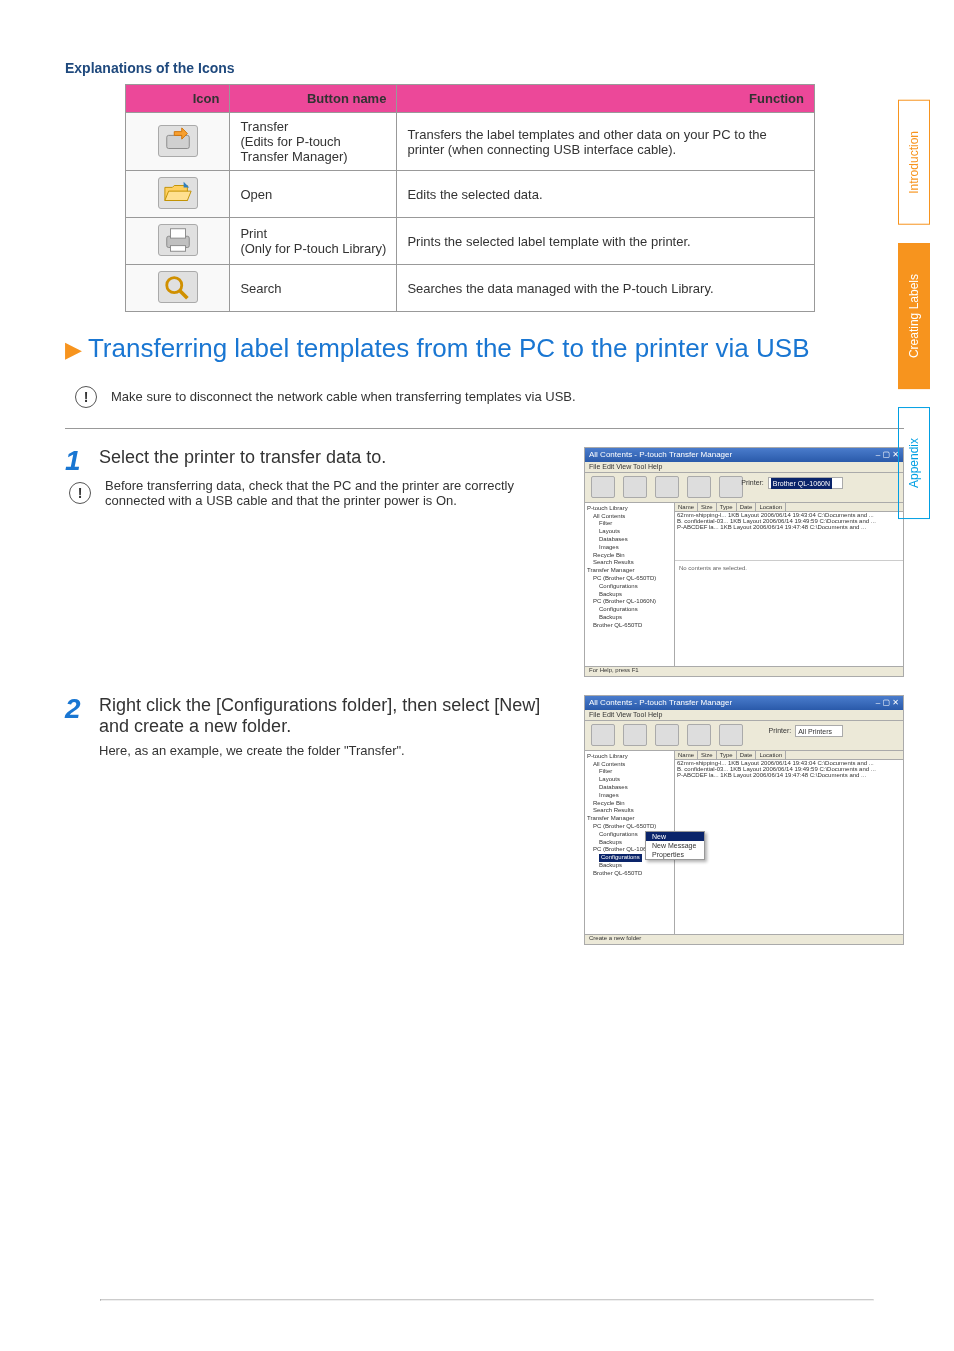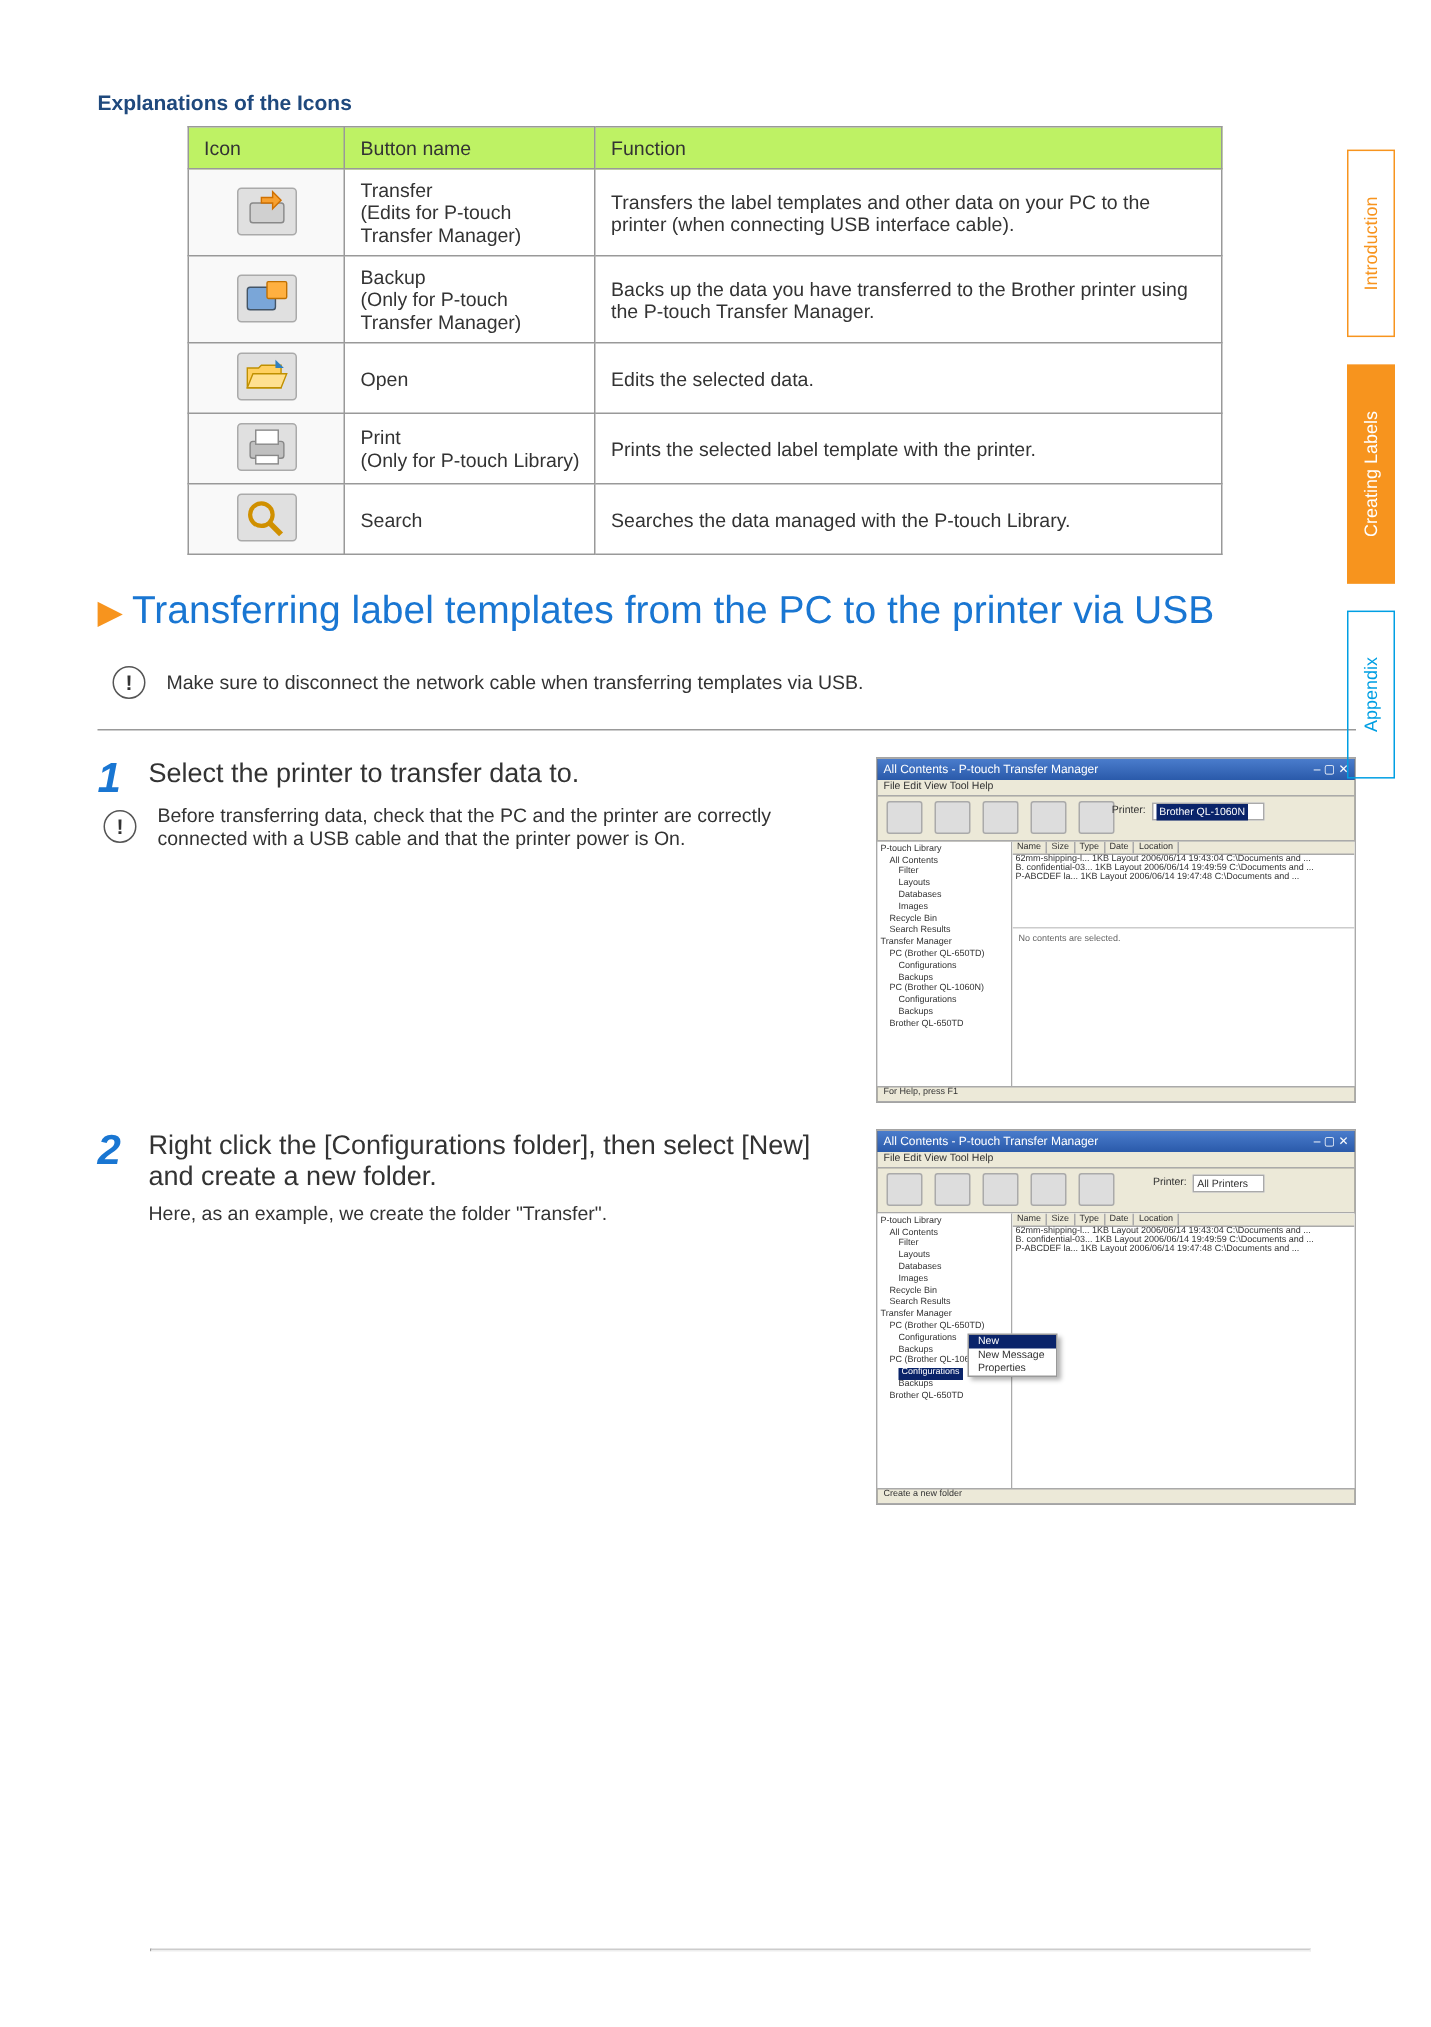--- a/index.html
+++ b/index.html
@@ -6,40 +6,40 @@
 body { font-family: Arial, Helvetica, sans-serif; background: #fff; width: 954px; height: 1351px; position: relative; color: #333; }
 .page { padding: 60px 50px 40px 65px; position: relative; height: 100%; }
 .side-tabs { position: absolute; right: 20px; top: 100px; width: 36px; }
 .side-tab { writing-mode: vertical-rl; transform: rotate(180deg); font-size: 12px; padding: 30px 8px; border: 1px solid #ddd; text-align: center; margin-bottom: 18px; }
 .tab-intro { color: #f7941e; border-color: #f7941e; }
 .tab-creating { background: #f7941e; color: #fff; border-color: #f7941e; }
 .tab-appendix { color: #009fe3; border-color: #009fe3; }
 .h-explain { color: #1f497d; font-weight: bold; font-size: 14px; margin-bottom: 8px; }
 table.icons { border-collapse: collapse; width: 690px; margin-left: 60px; margin-bottom: 20px; }
 table.icons th, table.icons td { border: 1px solid #999; padding: 6px 10px; font-size: 13px; vertical-align: middle; }
-table.icons th { background: #bef264; color: #333; text-align: left; font-weight: normal; }
+table.icons th { background: #ec4899; color: #333; text-align: right; font-weight: bold; }
 table.icons td.icon-cell { text-align: center; width: 100px; background: #f9f9f9; }
 table.icons td.name-cell { width: 160px; }
 table.icons td.func-cell { width: 400px; }
 .icon-img { display: inline-block; width: 40px; height: 32px; background: #e0e0e0; border: 1px solid #aaa; border-radius: 3px; position: relative; }
 .icon-img svg { width: 100%; height: 100%; }
 .section-title { color: #1976d2; font-size: 26px; font-weight: normal; margin-top: 20px; margin-bottom: 20px; line-height: 1.3; }
 .section-title .arrow { color: #f7941e; font-size: 22px; margin-right: 6px; }
 .note-row { display: flex; align-items: center; margin: 10px 0 20px 10px; font-size: 13px; }
 .note-icon { display: inline-flex; align-items: center; justify-content: center; width: 22px; height: 22px; border: 1.5px solid #555; border-radius: 50%; margin-right: 14px; font-weight: bold; font-size: 14px; flex-shrink: 0; }
 .divider { border: 0; border-top: 1px solid #999; margin: 12px 0; }
 .step { display: flex; margin-top: 18px; }
 .step-num { font-size: 28px; font-weight: bold; font-style: italic; color: #1976d2; width: 34px; flex-shrink: 0; line-height: 1; }
 .step-body { flex: 1; }
 .step-title { font-weight: normal; font-size: 18px; margin-bottom: 6px; }
 .step-text { font-size: 13px; margin-top: 4px; margin-bottom: 4px; }
 .step-content { display: flex; gap: 18px; }
 .step-left { flex: 1; }
 .step-right { width: 320px; flex-shrink: 0; }
-.screenshot { width: 320px; border: 1px solid #aaa; background: #404040; display: block; }
+.screenshot { width: 320px; border: 1px solid #aaa; background: #a21caf; display: block; }
 .screenshot-1 { height: 230px; }
 .screenshot-2 { height: 250px; }
 .sshot-titlebar { height: 14px; background: linear-gradient(#4a7ccc, #2a5aaa); color: #fff; font-size: 8px; padding: 1px 4px; display: flex; justify-content: space-between; align-items: center; }
 .sshot-menu { height: 11px; background: #ece9d8; border-bottom: 1px solid #aaa; font-size: 7px; padding: 1px 4px; color: #333; }
 .sshot-toolbar { height: 30px; background: #ece9d8; border-bottom: 1px solid #aaa; display: flex; align-items: center; padding: 2px 6px; gap: 8px; }
 .tb-btn { width: 24px; height: 22px; background: #ddd; border: 1px solid #aaa; border-radius: 2px; }
 .sshot-body { display: flex; height: calc(100% - 65px); background: #fff; }
 .sshot-tree { width: 90px; border-right: 1px solid #aaa; background: #fff; font-size: 6px; padding: 2px; overflow: hidden; color: #333; }
 .sshot-list { flex: 1; background: #fff; font-size: 6px; overflow: hidden; }
 .highlight { background: #0a246a; color: #fff; display: inline-block; padding: 0 2px; }
@@ -80,29 +80,20 @@
           <td class="icon-cell"><span class="icon-img"><svg viewBox="0 0 40 32">
                 <rect x="8" y="10" width="24" height="14" rx="2" fill="#d0d0d0" stroke="#888"></rect>
                 <path d="M16 6 L24 6 L24 2 L30 8 L24 14 L24 10 L16 10 Z" fill="#f7a030" stroke="#d07000"></path>
               </svg></span></td>
           <td class="name-cell" style="white-space: pre-line;">Transfer
 (Edits for P-touch Transfer Manager)</td>
           <td class="func-cell">Transfers the label templates and other data on your PC to the printer (when connecting USB interface cable).</td>
         </tr>
         <tr>
           <td class="icon-cell"><span class="icon-img"><svg viewBox="0 0 40 32">
-                <rect x="6" y="8" width="20" height="16" rx="2" fill="#7aa6d8" stroke="#456"></rect>
-                <rect x="20" y="4" width="14" height="12" rx="1" fill="#ffb040" stroke="#c07000"></rect>
-              </svg></span></td>
-          <td class="name-cell" style="white-space: pre-line;">Backup
-(Only for P-touch Transfer Manager)</td>
-          <td class="func-cell">Backs up the data you have transferred to the Brother printer using the P-touch Transfer Manager.</td>
-        </tr>
-        <tr>
-          <td class="icon-cell"><span class="icon-img"><svg viewBox="0 0 40 32">
                 <path d="M6 10 L14 10 L16 8 L30 8 L30 24 L6 24 Z" fill="#ffd060" stroke="#c09000"></path>
                 <path d="M10 14 L34 14 L30 24 L6 24 Z" fill="#ffe090" stroke="#c09000"></path>
                 <path d="M26 4 L32 10 L26 10 Z" fill="#3080c0"></path>
               </svg></span></td>
           <td class="name-cell" style="white-space: pre-line;">Open</td>
           <td class="func-cell">Edits the selected data.</td>
         </tr>
         <tr>
           <td class="icon-cell"><span class="icon-img"><svg viewBox="0 0 40 32">
                 <rect x="8" y="12" width="24" height="12" rx="2" fill="#c0c0c0" stroke="#888"></rect>

